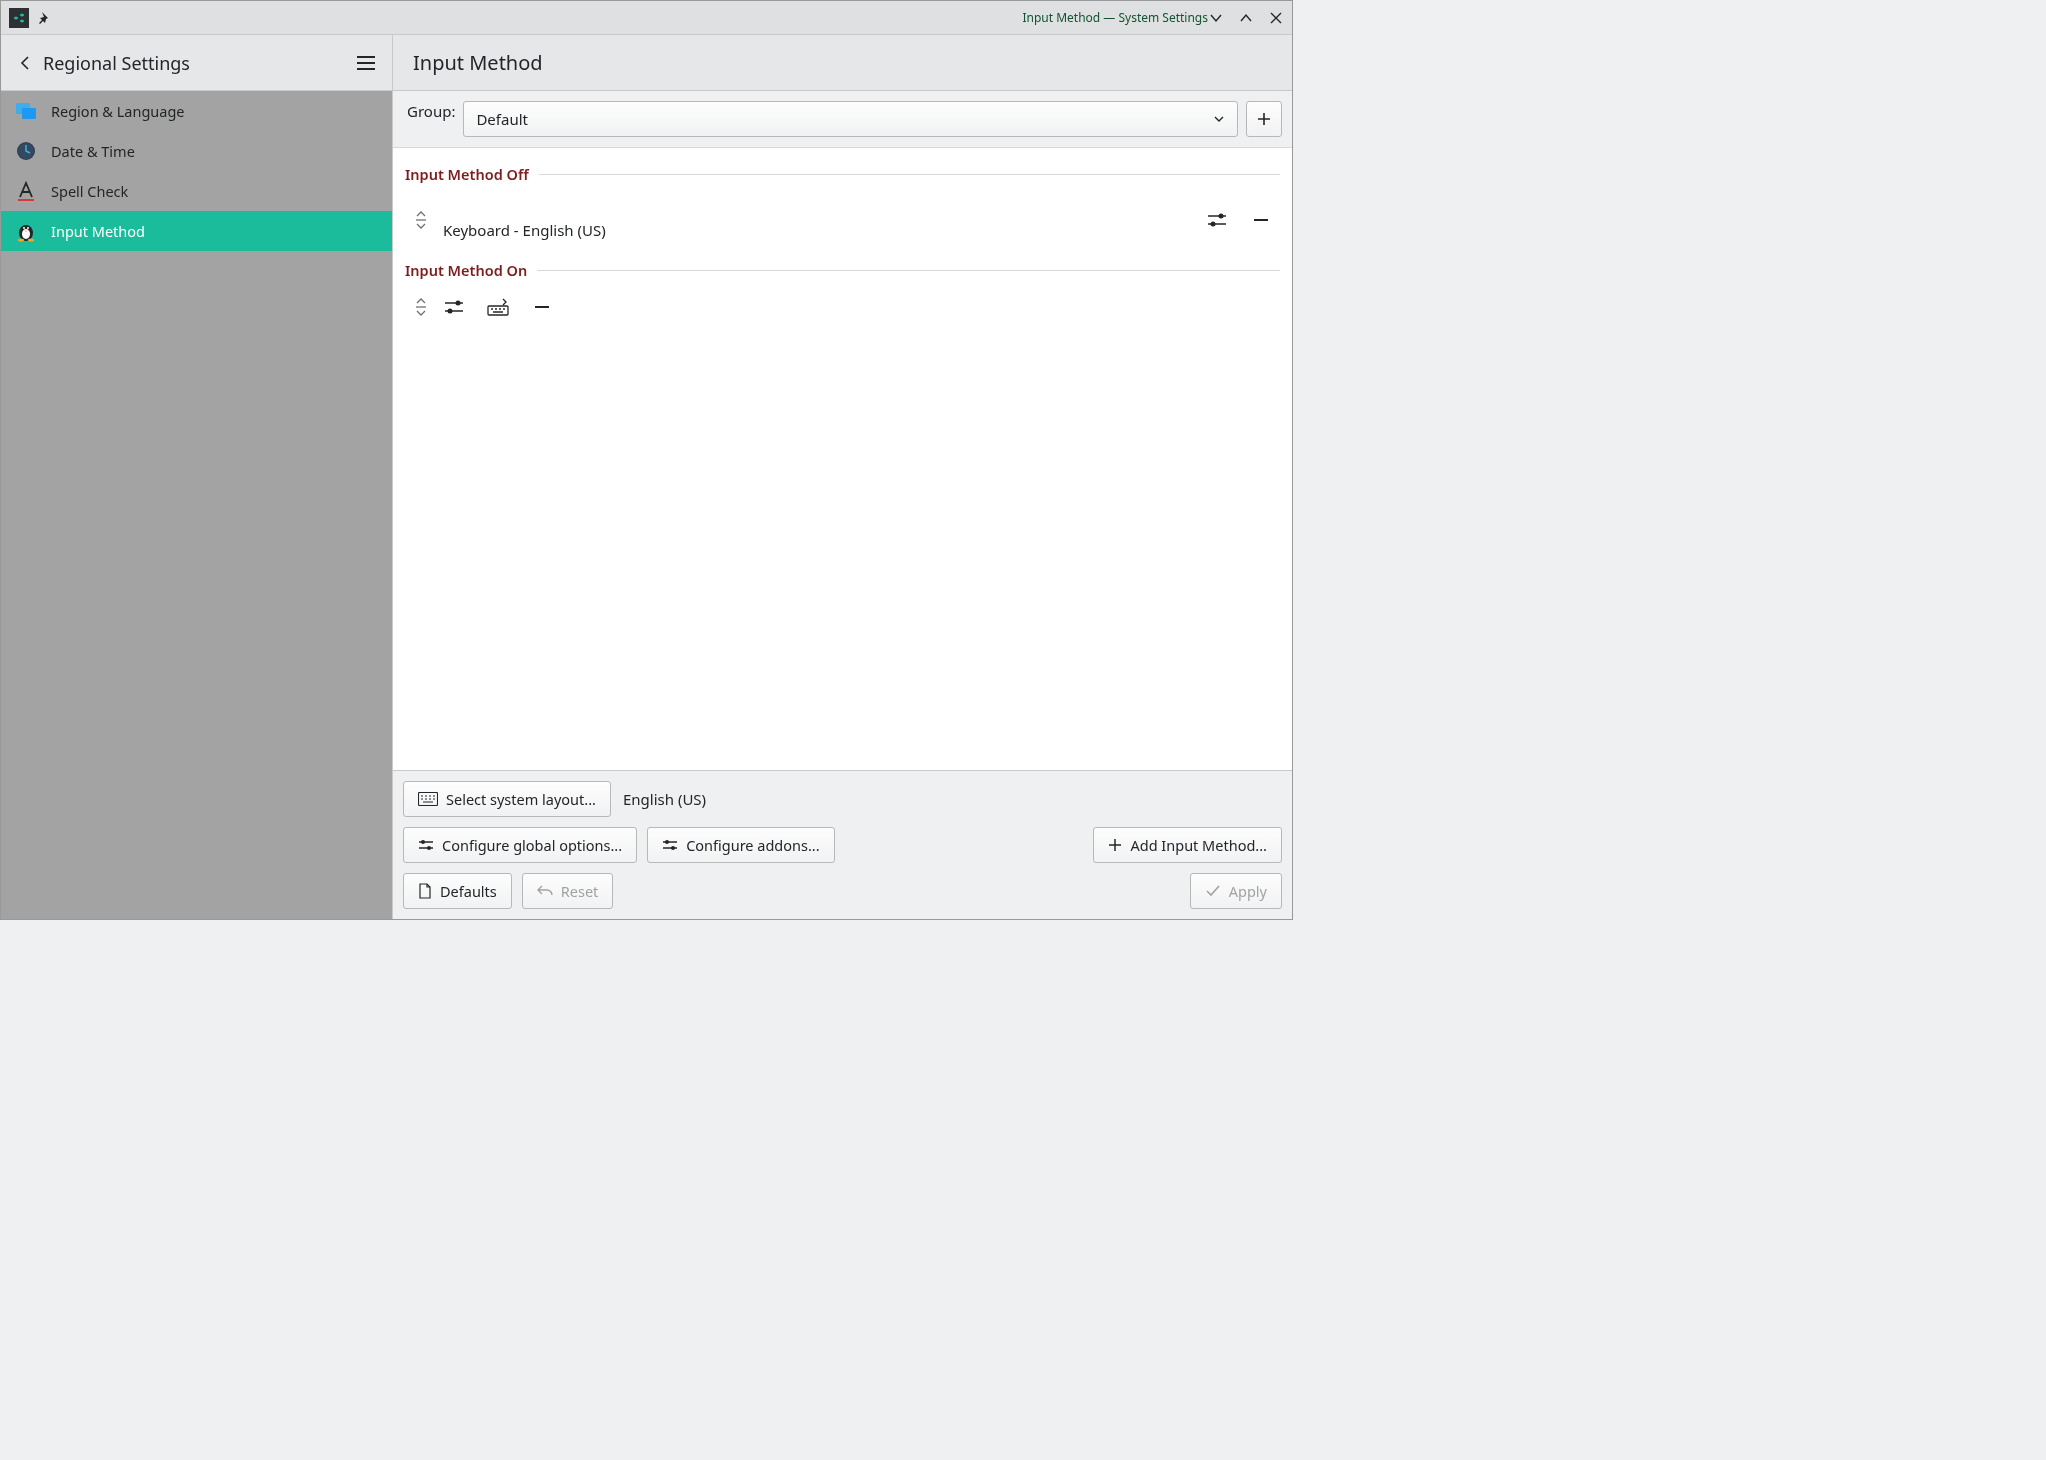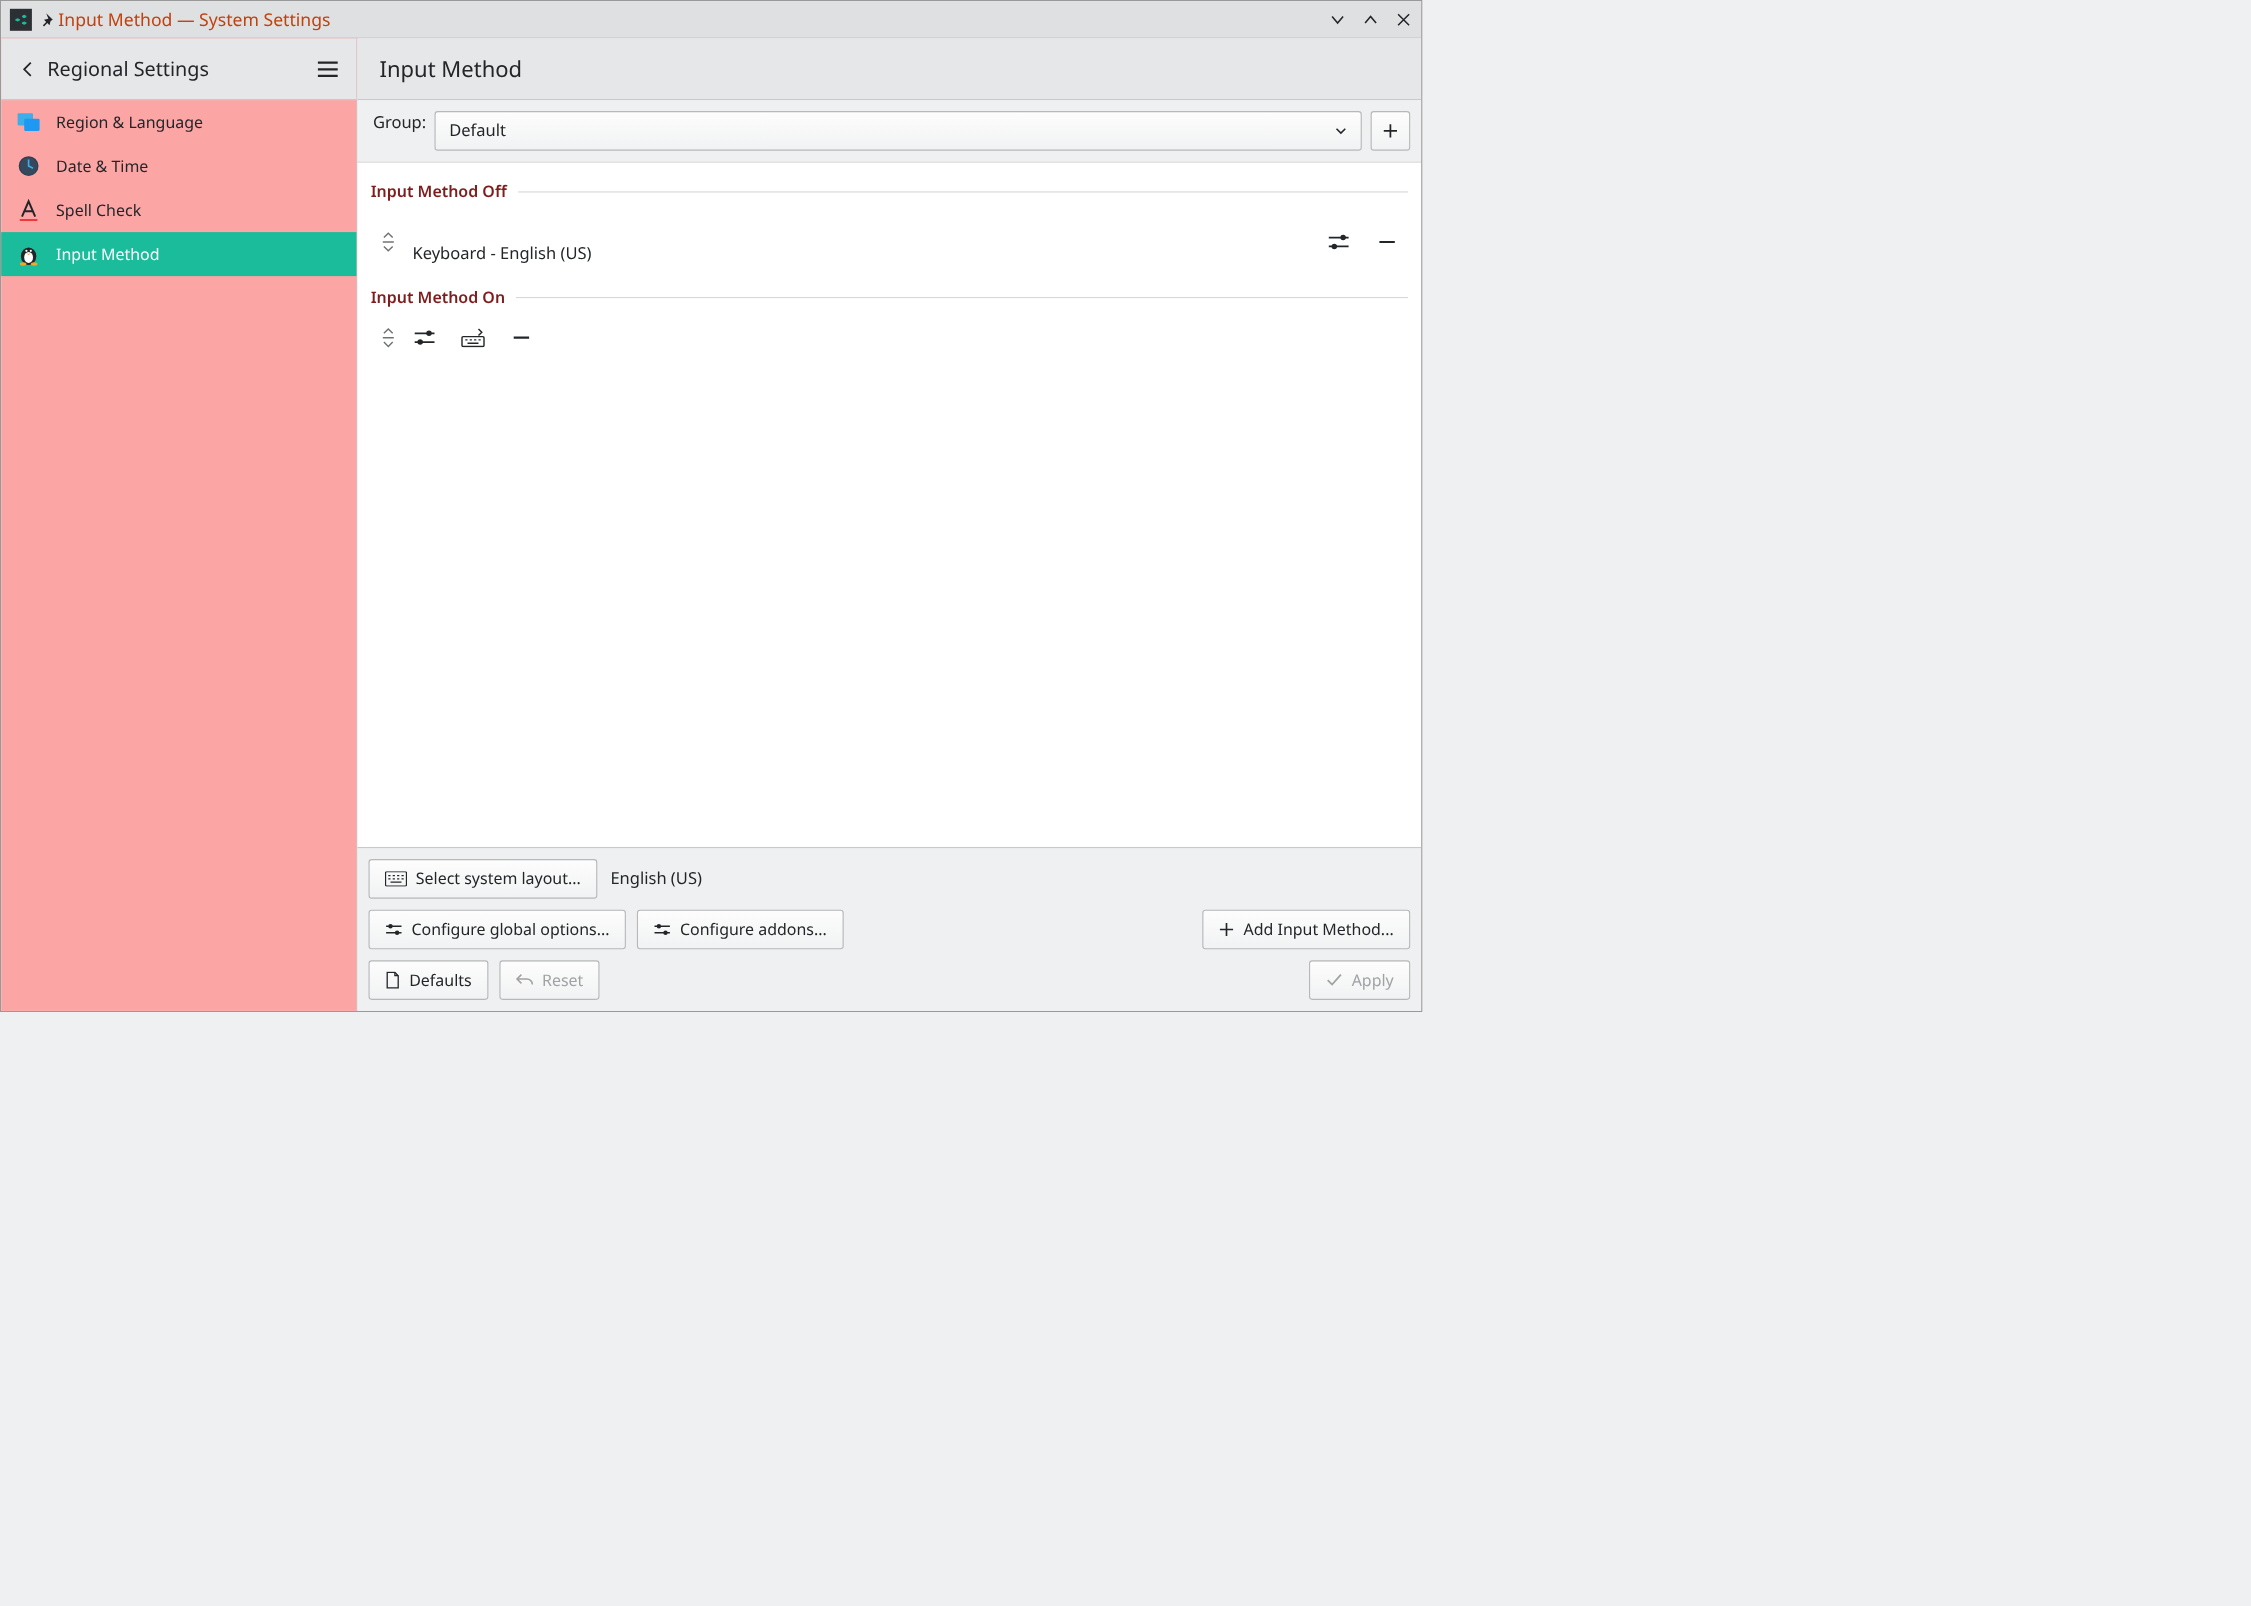--- a/index.html
+++ b/index.html
@@ -25,37 +25,37 @@
 }
 .titlebar-left { display: flex; align-items: center; gap: 8px; }
 .app-icon {
   width: 20px; height: 20px;
   background: #2c2f33;
   display: flex; align-items: center; justify-content: center;
   color: #1abc9c; font-size: 10px;
 }
 .title-text {
   flex: 1;
-  text-align: left;
-  font-size: 16px;
-  color: #c2410c;
+  text-align: right;
+  font-size: 12px;
+  color: #14532d;
 }
 .window-controls { display: flex; gap: 14px; align-items: center; }
 .win-btn { width: 16px; height: 16px; display:flex; align-items:center; justify-content:center; cursor:pointer; }
 
 
 .content {
   display: flex;
   height: calc(100% - 34px);
 }
 
 
 .sidebar {
-  width: 324px;
-  background: #fca5a5;
+  width: 392px;
+  background: #a3a3a3;
   border-right: 1px solid #c8c9ca;
   display: flex;
   flex-direction: column;
 }
 .sidebar-header {
   height: 56px;
   display: flex;
   align-items: center;
   padding: 0 16px;
   gap: 10px;

